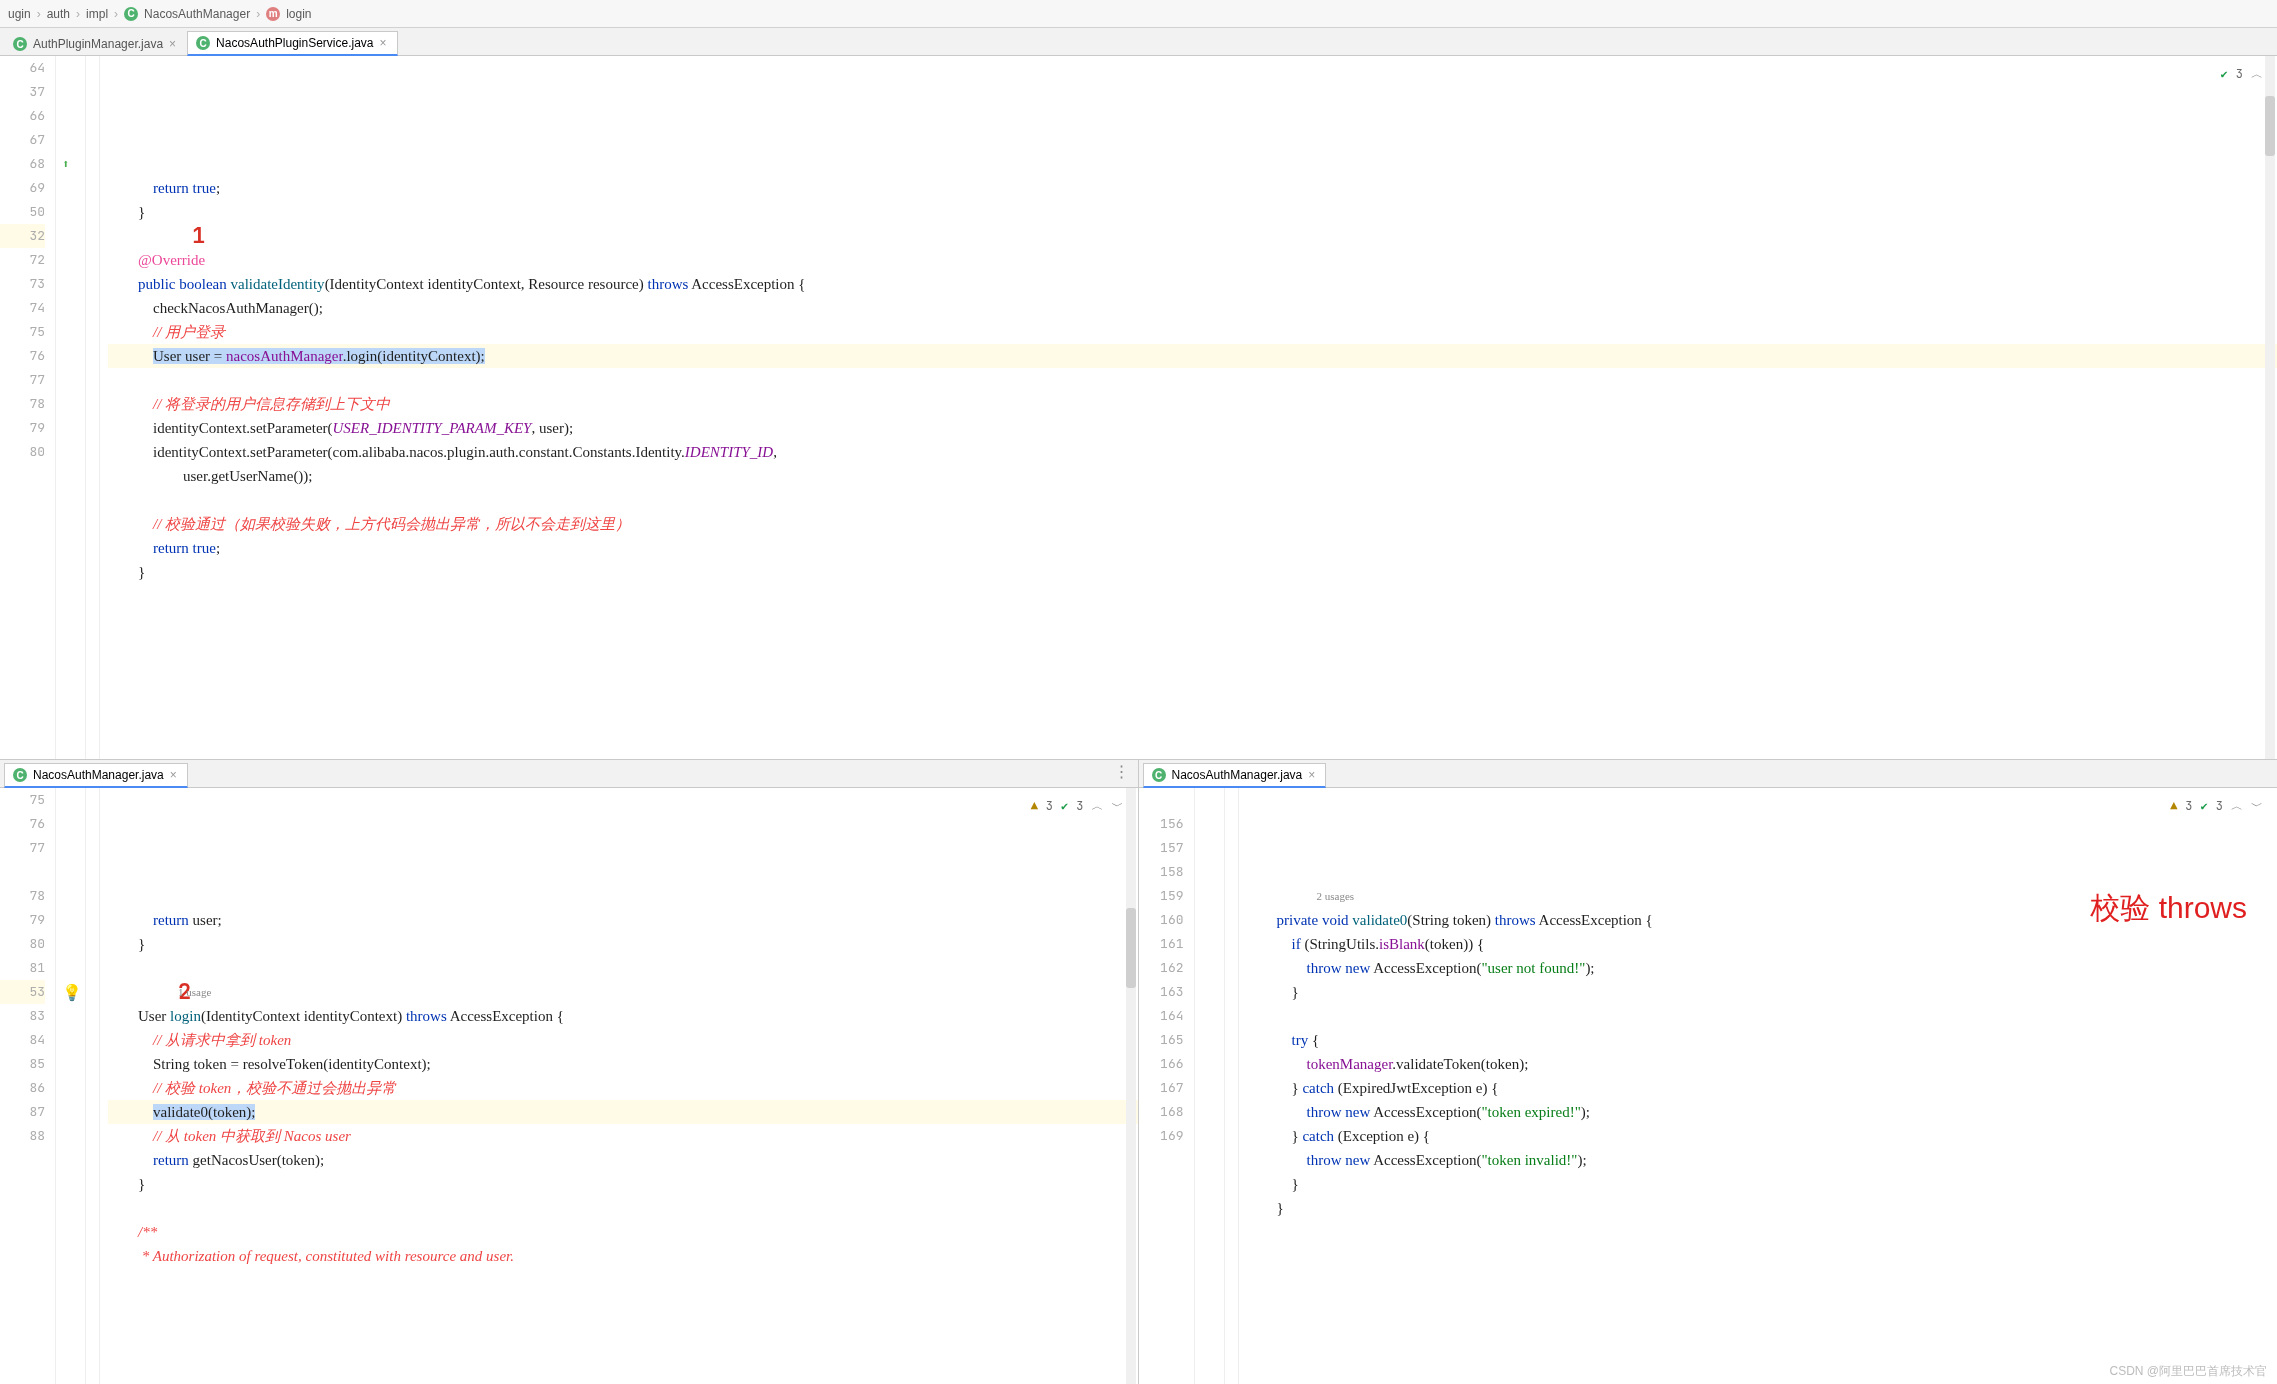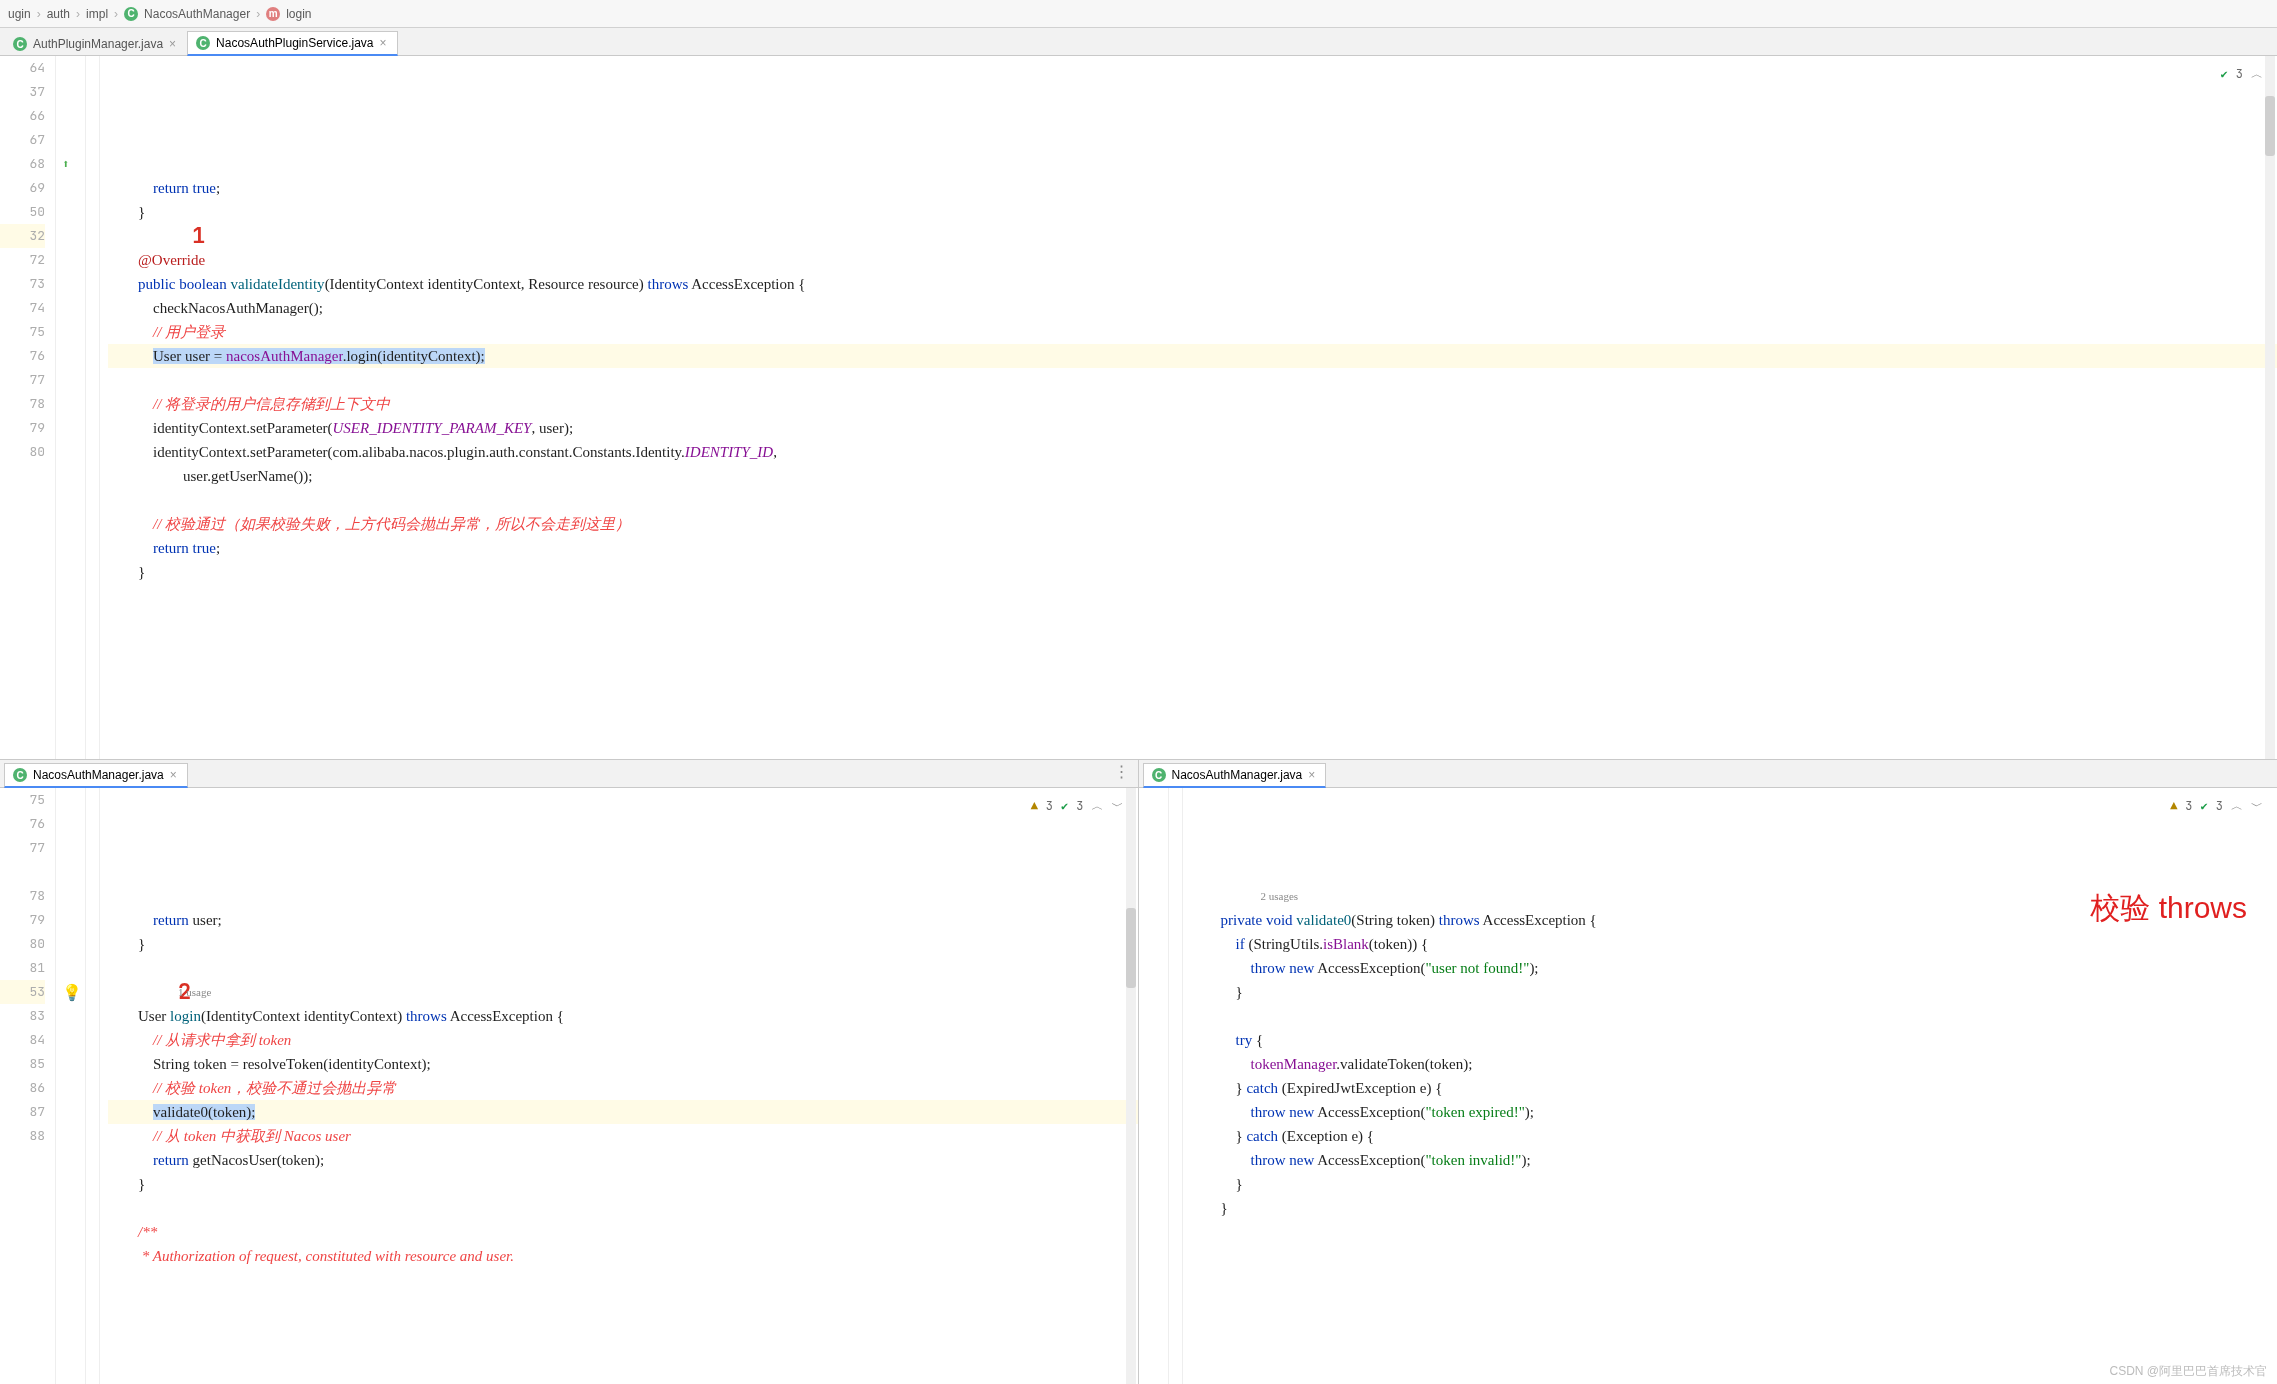--- a/index.html
+++ b/index.html
@@ -91,21 +91,21 @@
     position: relative; overflow: hidden;
   }
   .code .line { height: 24px; font-family: Liberation Serif, serif; }
   .foldstrip {
     width: 14px; flex: 0 0 14px;
     background: #fff; border-right: 1px solid #eee;
   }
 
   
   .kw  { color: #0033b3; }
-  .ann { color: #b91c1c; }
+  .ann { color: #ec4899; }
   .id  { color: #871094; font-style: italic; text-align: center; }
   .mth { color: #00627a; }
   .cmt { color: #ef4444; font-style: italic; }
   .str { color: #067d17; }
   .fld { color: #871094; }
   .txt { color: #1f1f1f; }
 
   .hl-line { background: #fffbe6; }
   .hl-sel  { background: #bcd7f7; }
 
@@ -304,20 +304,37 @@
 
     <div class="pane-bot-right">
       <div class="tabs">
         <div class="tab active">
           <span class="icon-c">C</span>
           <span>NacosAuthManager.java</span>
           <span class="close">×</span>
         </div>
       </div>
       <div class="editor mono">
+        <div class="gutter" id="gutter-br">
+            <div>&nbsp;</div>
+            <div>156</div>
+            <div>157</div>
+            <div>158</div>
+            <div>159</div>
+            <div>160</div>
+            <div>161</div>
+            <div>162</div>
+            <div>163</div>
+            <div>164</div>
+            <div>165</div>
+            <div>166</div>
+            <div>167</div>
+            <div>168</div>
+            <div>169</div>
+          </div>
         <div class="markercol" id="marker-br">
             <div style="height: 24px; position: relative;"></div>
             <div style="height: 24px; position: relative;"></div>
             <div style="height: 24px; position: relative;"></div>
             <div style="height: 24px; position: relative;"></div>
             <div style="height: 24px; position: relative;"></div>
             <div style="height: 24px; position: relative;"></div>
             <div style="height: 24px; position: relative;"></div>
             <div style="height: 24px; position: relative;"></div>
             <div style="height: 24px; position: relative;"></div>

